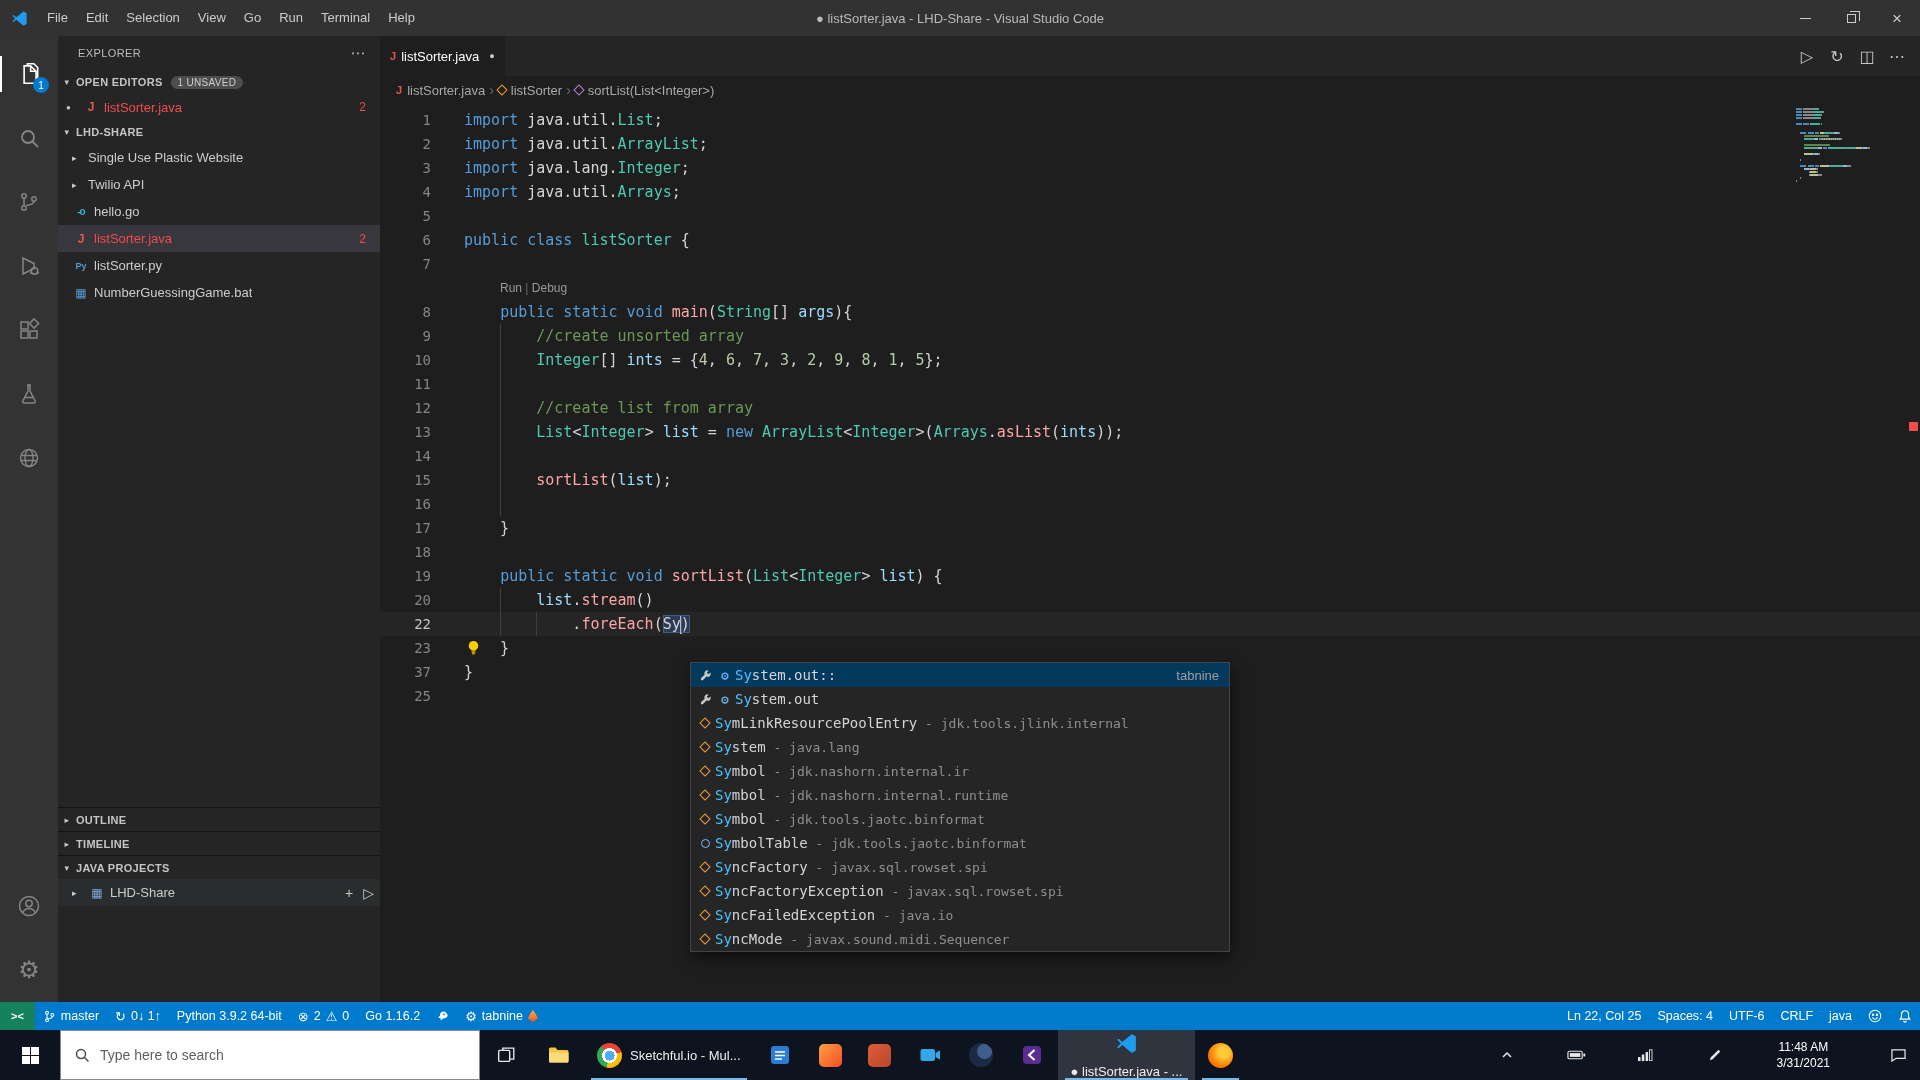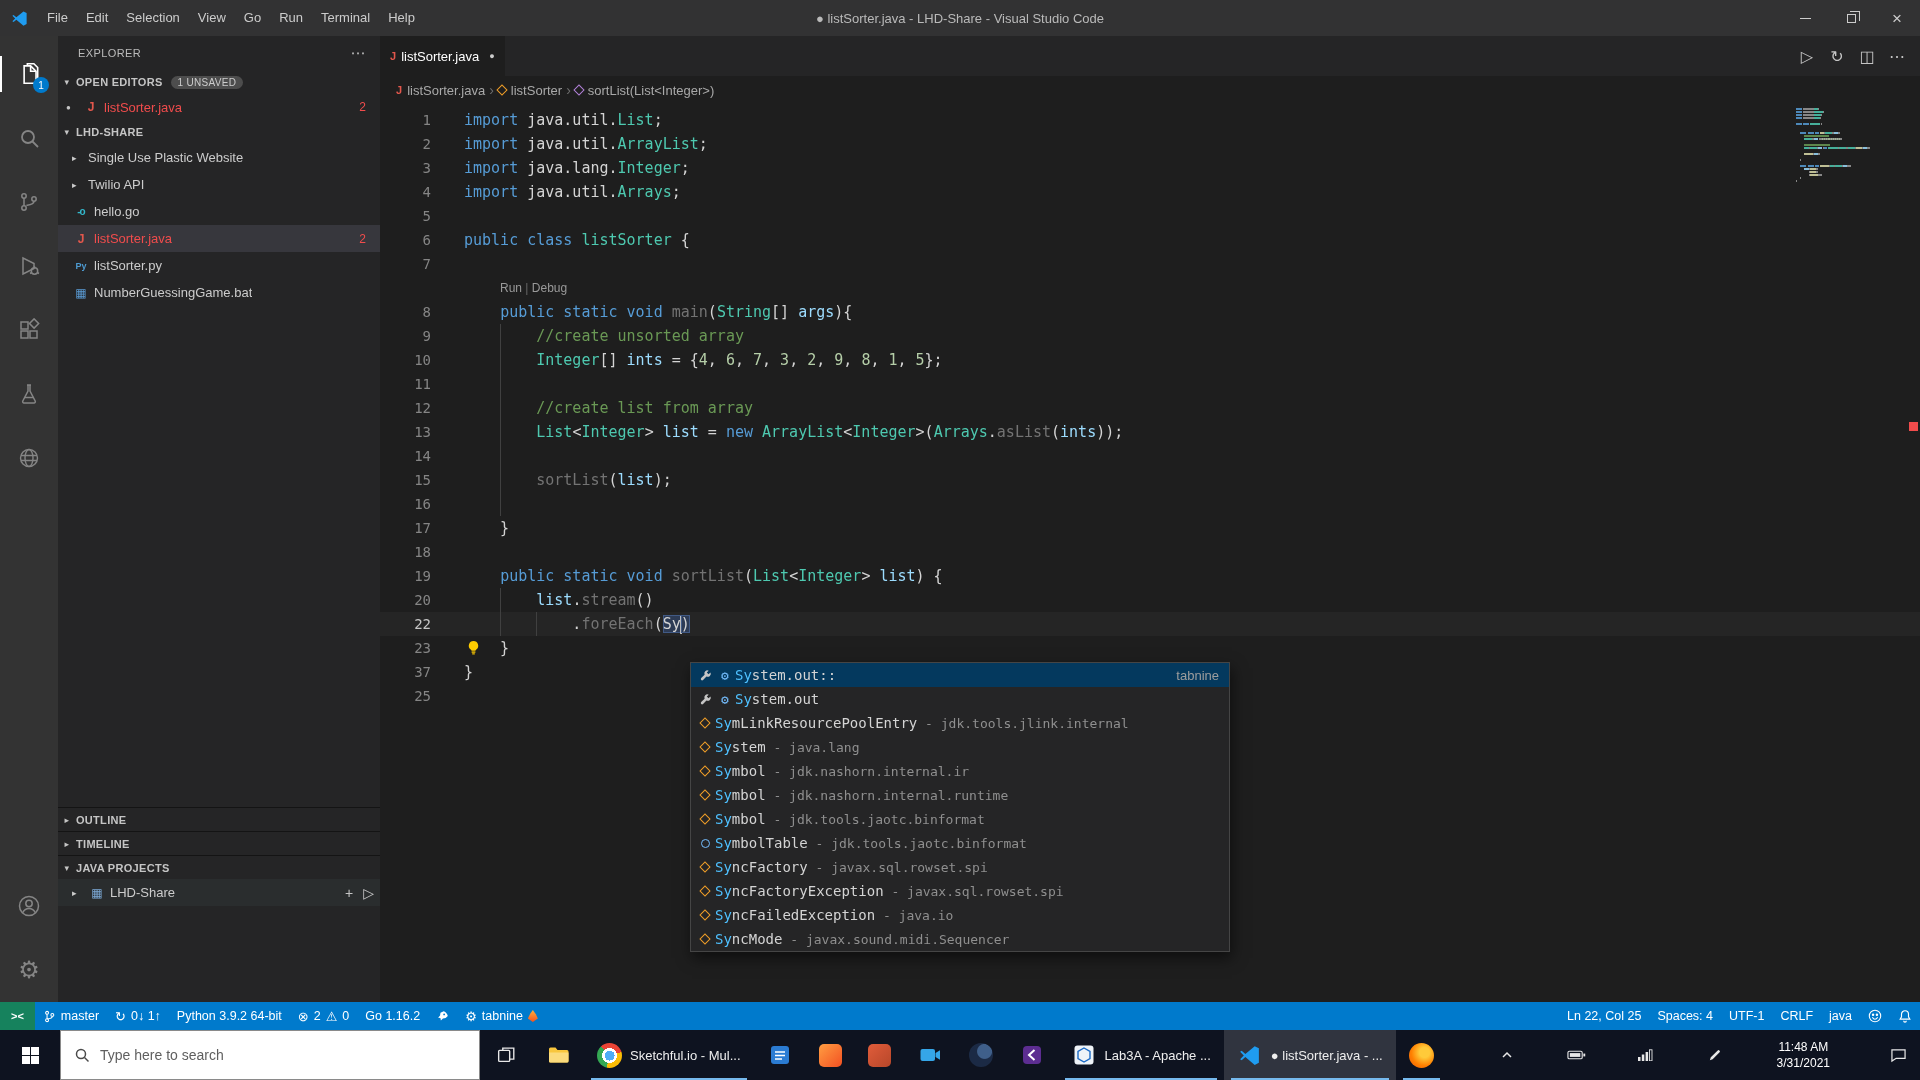--- a/index.html
+++ b/index.html
@@ -77,21 +77,21 @@
   .circ { width:9px; height:9px; border:1.5px solid #75beff; border-radius:50%; display:inline-block; }
 
   
   .editor { flex:1; position:relative; overflow:hidden; font-family:"DejaVu Sans Mono", monospace; font-size:15px; }
   #code { position:absolute; inset:0; padding-top:4px; }
   .crow { height:24px; line-height:24px; display:flex; position:relative; white-space:pre; }
   .crow.cur { background:rgba(255,255,255,.03); }
   .gut { width:84px; padding-right:33px; text-align:right; color:#858585; font-size:14px; flex:none; }
   .crow.cur .gut { color:#c6c6c6; }
   .guide { position:absolute; top:0; bottom:0; width:1px; background:#404040; }
-  .tok-kw { color:#569cd6; } .tok-ty { color:#4ec9b0; } .tok-fn { color:#737373;text-align:center; }
+  .tok-kw { color:#569cd6; } .tok-ty { color:#4ec9b0; } .tok-fn { color:#fca5a5;text-align:center; }
   .tok-vr { color:#9cdcfe; } .tok-nu { color:#b5cea8; } .tok-cm { color:#6a9955; }
   .tok-pl { color:#d4d4d4; }
   .bx { background:#2d3b55; box-shadow:0 0 0 1px #415a85 inset; }
   .cursor { display:inline-block; width:2px; height:18px; background:#bbbbbb; vertical-align:middle; margin:0 -1px; }
   .lens { margin-left:36px; font-family:"Liberation Sans",sans-serif; font-size:12px; color:#999999; display:flex; align-items:center; }
   .lens-sep { color:#666; white-space:pre; }
   .lightbulb { position:absolute; left:86px; width:16px; height:16px; }
   #minimap { position:absolute; top:4px; right:14px; width:110px; opacity:.85; }
   .mrow { height:2px; margin-bottom:1px; display:flex; }
   .mseg { height:2px; flex:none; }
@@ -124,21 +124,21 @@
 
   
   #taskbar { height:50px; background:#0e1320; display:flex; align-items:stretch; color:#fff; flex:none; }
   .start { width:60px; display:flex; align-items:center; justify-content:center; }
   .tb-search { width:420px; background:#fff; border:1px solid #8a8a8a; display:flex; align-items:center; gap:10px; padding:0 13px; }
   .tb-search input { flex:1; border:0; outline:0; background:transparent; font-size:14px; color:#333;
                      font-family:"Liberation Sans",sans-serif; }
   .tb-search input::placeholder { color:#5f5f5f; }
   .tb-app { display:flex; align-items:center; gap:8px; padding:0 13px; position:relative; }
   .tb-app.open::after { content:""; position:absolute; left:7px; right:7px; bottom:0; height:2px; background:#76b9ed; }
-  .tb-app.active { background:rgba(255,255,255,.14); }
+  .tb-app.active { background:rgba(255,255,255,.14);flex-direction:column; }
   .tb-label { font-size:13px; color:#eeeeee; white-space:nowrap; overflow:hidden; text-overflow:ellipsis; max-width:122px; }
   .appic { width:26px; height:26px; display:flex; align-items:center; justify-content:center; flex:none; }
   .ic-chrome { width:25px; height:25px; border-radius:50%;
      background: radial-gradient(circle at center,#4facf7 0 5px,#fff 5px 7.5px,transparent 7.5px),
                  conic-gradient(from -45deg,#ea4335 0 33%,#fbbc05 0 66%,#34a853 0 100%); }
   .ic-orangeapp { width:23px; height:23px; border-radius:5px; background:linear-gradient(135deg,#ff9e42,#f25022); }
   .ic-redapp { width:23px; height:23px; border-radius:5px; background:linear-gradient(135deg,#e05c3a,#b7472a); }
   .ic-darkapp { width:24px; height:24px; border-radius:50%;
      background: radial-gradient(circle at 65% 35%,#3f5f8a 0 7px,#1b2a45 8px); }
   .ic-firefox { width:25px; height:25px; border-radius:50%;
@@ -724,21 +724,21 @@
         </div>
       </div>
       <div class="sb-side sb-right">
         <div class="sb-item">
           <span>Ln 22, Col 25</span>
         </div>
         <div class="sb-item">
           <span>Spaces: 4</span>
         </div>
         <div class="sb-item">
-          <span>UTF-1</span>
+          <span>UTF-6</span>
         </div>
         <div class="sb-item">
           <span>CRLF</span>
         </div>
         <div class="sb-item">
           <span>java</span>
         </div>
         <div class="sb-item">
           <span class="ic ic-smiley">
             <svg width="14" height="14" viewBox="0 0 16 16" fill="none" stroke="currentColor" stroke-width="1.2">
@@ -825,29 +825,20 @@
         <div class="appic ic-darkapp"></div>
       </div>
       <div class="tb-app">
         <div class="appic ic-purpleapp">
           <svg width="24" height="24" viewBox="0 0 24 24">
             <rect x="3" y="3" width="18" height="18" rx="4" fill="#5c2d91"></rect>
             <path d="M14.5 7l-5.5 5 5.5 5" stroke="#fff" stroke-width="2" fill="none"></path>
           </svg>
         </div>
       </div>
-      <div class="tb-app open">
-        <div class="appic ic-netbeans">
-          <svg width="24" height="24" viewBox="0 0 24 24">
-            <rect x="2.5" y="2.5" width="19" height="19" rx="3" fill="#eef3f8"></rect>
-            <path d="M12 5l6 3.5v7L12 19l-6-3.5v-7z" fill="none" stroke="#1b6ac6" stroke-width="1.4"></path>
-          </svg>
-        </div>
-        <span class="tb-label">Lab3A - Apache ...</span>
-      </div>
       <div class="tb-app open active">
         <div class="appic ic-vscode">
           <svg width="25" height="25" viewBox="0 0 24 24">
             <polygon fill="#1f9cf0" points="21,5 21,19 17,21 8,13.5 4.5,16.5 3,15.5 6.5,12 3,8.5 4.5,7.5 8,10.5 17,3"></polygon>
           </svg>
         </div>
         <span class="tb-label">● listSorter.java - ...</span>
       </div>
       <div class="tb-app open">
         <div class="appic ic-firefox"></div>

